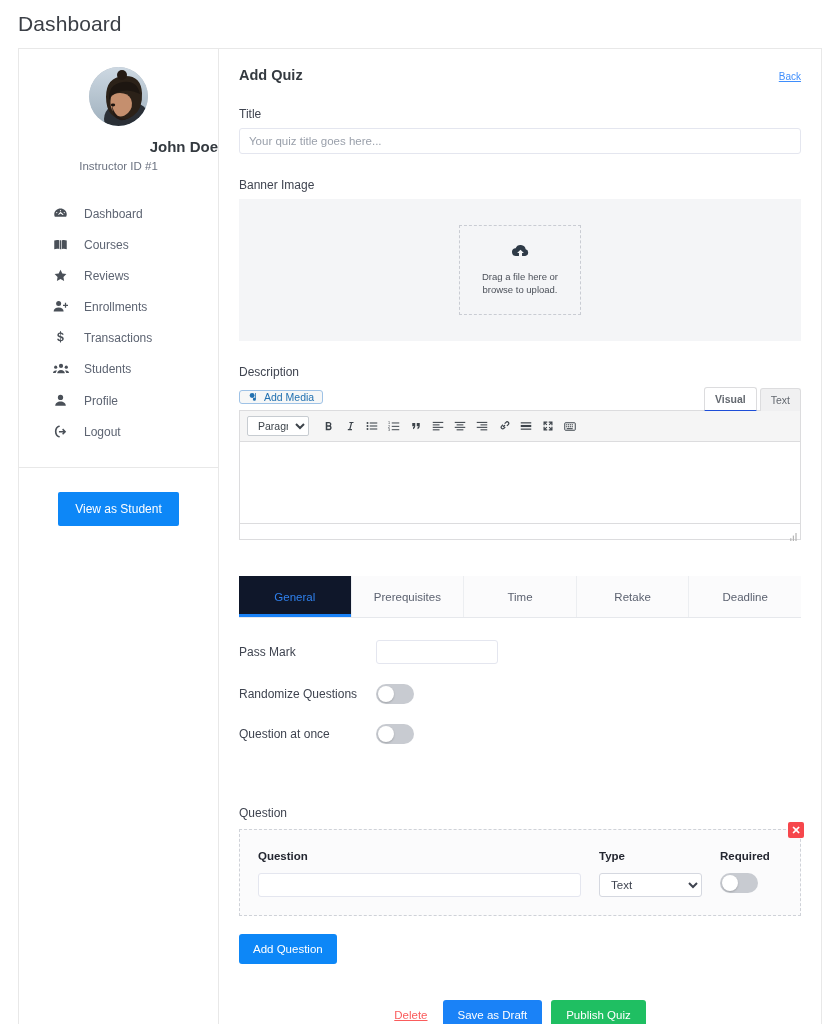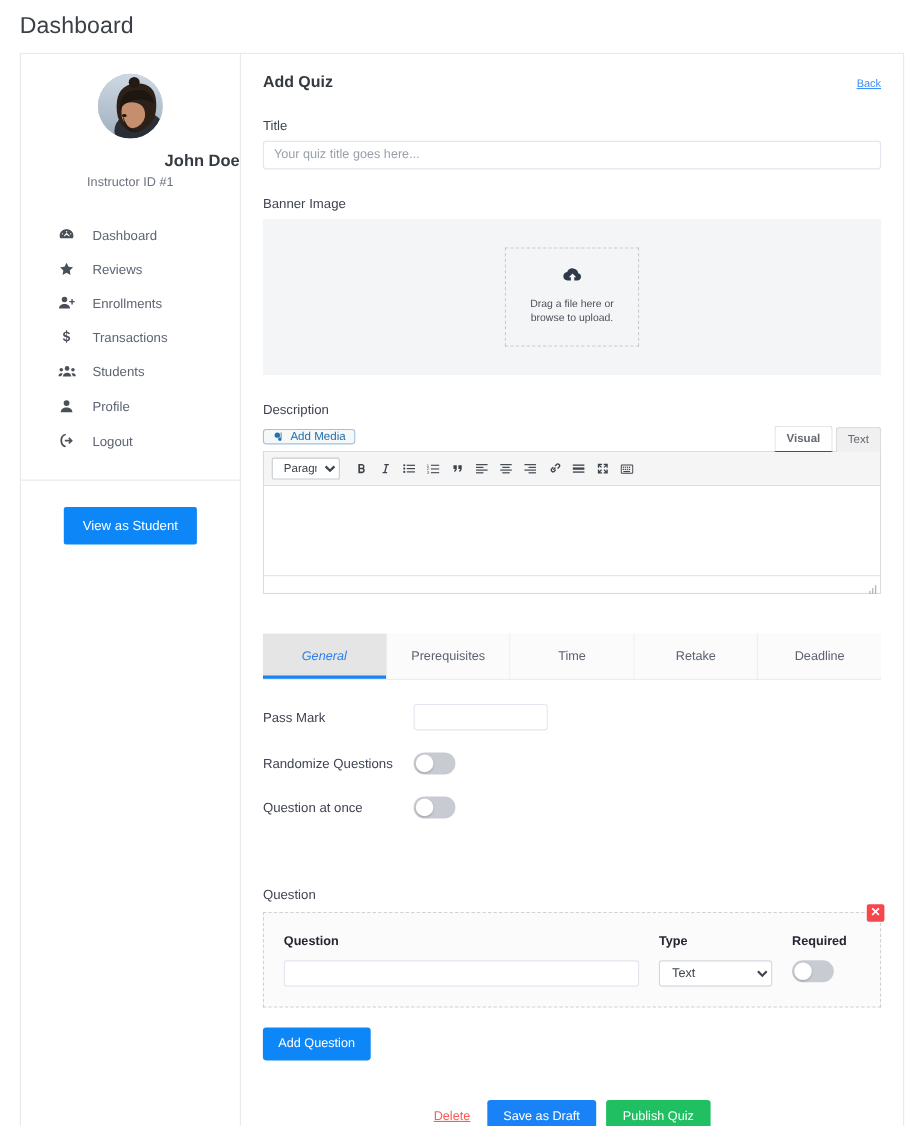--- a/index.html
+++ b/index.html
@@ -261,23 +261,22 @@
     font-size: 11.5px;
     color: #5c6270;
     padding: 15px 0 14px 0;
     cursor: pointer;
     border-right: 1px solid #eceef1;
     background: #fbfbfc;
   }
   .tab:last-child { border-right: none; }
   .tab.active {
     color: #2f80ed;
-    background: #e5e5e5;
+    background: #0f172a;
     box-shadow: inset 0 -3px 0 0 #1a82f7;
-    font-style: italic;
   }
 
   
   .panel { padding-top: 22px; }
   .form-row {
     display: flex;
     align-items: center;
     margin-bottom: 20px;
   }
   .form-row .row-label {
@@ -467,20 +466,28 @@
 
       <a class="nav-item">
         <span class="nav-icon">
           <svg width="15" height="15" viewBox="0 0 24 24" fill="currentColor">
               <path d="M12 4C6.5 4 2 8 2 13c0 2 .5 3.3 1 4h18c.5-.7 1-2 1-4 0-5-4.5-9-10-9zm0 2.5c.6 0 1 .4 1 1s-.4 1-1 1-1-.4-1-1 .4-1 1-1zM6 9.5c.6 0 1 .4 1 1s-.4 1-1 1-1-.4-1-1 .4-1 1-1zm12 0c.6 0 1 .4 1 1s-.4 1-1 1-1-.4-1-1 .4-1 1-1zM12 9l4.5 4.2c.5.6-.3 1.5-1 1L12 11.8 9.4 14c-.6.5-1.4-.4-.9-1L12 9z"></path>
             </svg>
         </span>
         <span class="nav-label">Dashboard</span>
       </a>
 
+      <a class="nav-item">
+        <span class="nav-icon">
+          <svg width="15" height="15" viewBox="0 0 24 24" fill="currentColor">
+              <path d="M2 5.5c2.8-1 5.5-1.2 8-.2v14c-2.5-1-5.2-.8-8 .2v-14zm12 0c2.5-1 5.2-.8 8 .2v14c-2.8-1-5.5-1.2-8-.2v-14zM11 5.3h2v14.4h-2z"></path>
+            </svg>
+        </span>
+        <span class="nav-label">Courses</span>
+      </a>
 
       <a class="nav-item">
         <span class="nav-icon">
           <svg width="15" height="15" viewBox="0 0 24 24" fill="currentColor">
               <path d="M12 2.8l2.9 5.9 6.5.9-4.7 4.6 1.1 6.5L12 17.6 6.2 20.7l1.1-6.5L2.6 9.6l6.5-.9L12 2.8z"></path>
             </svg>
         </span>
         <span class="nav-label">Reviews</span>
       </a>
 

